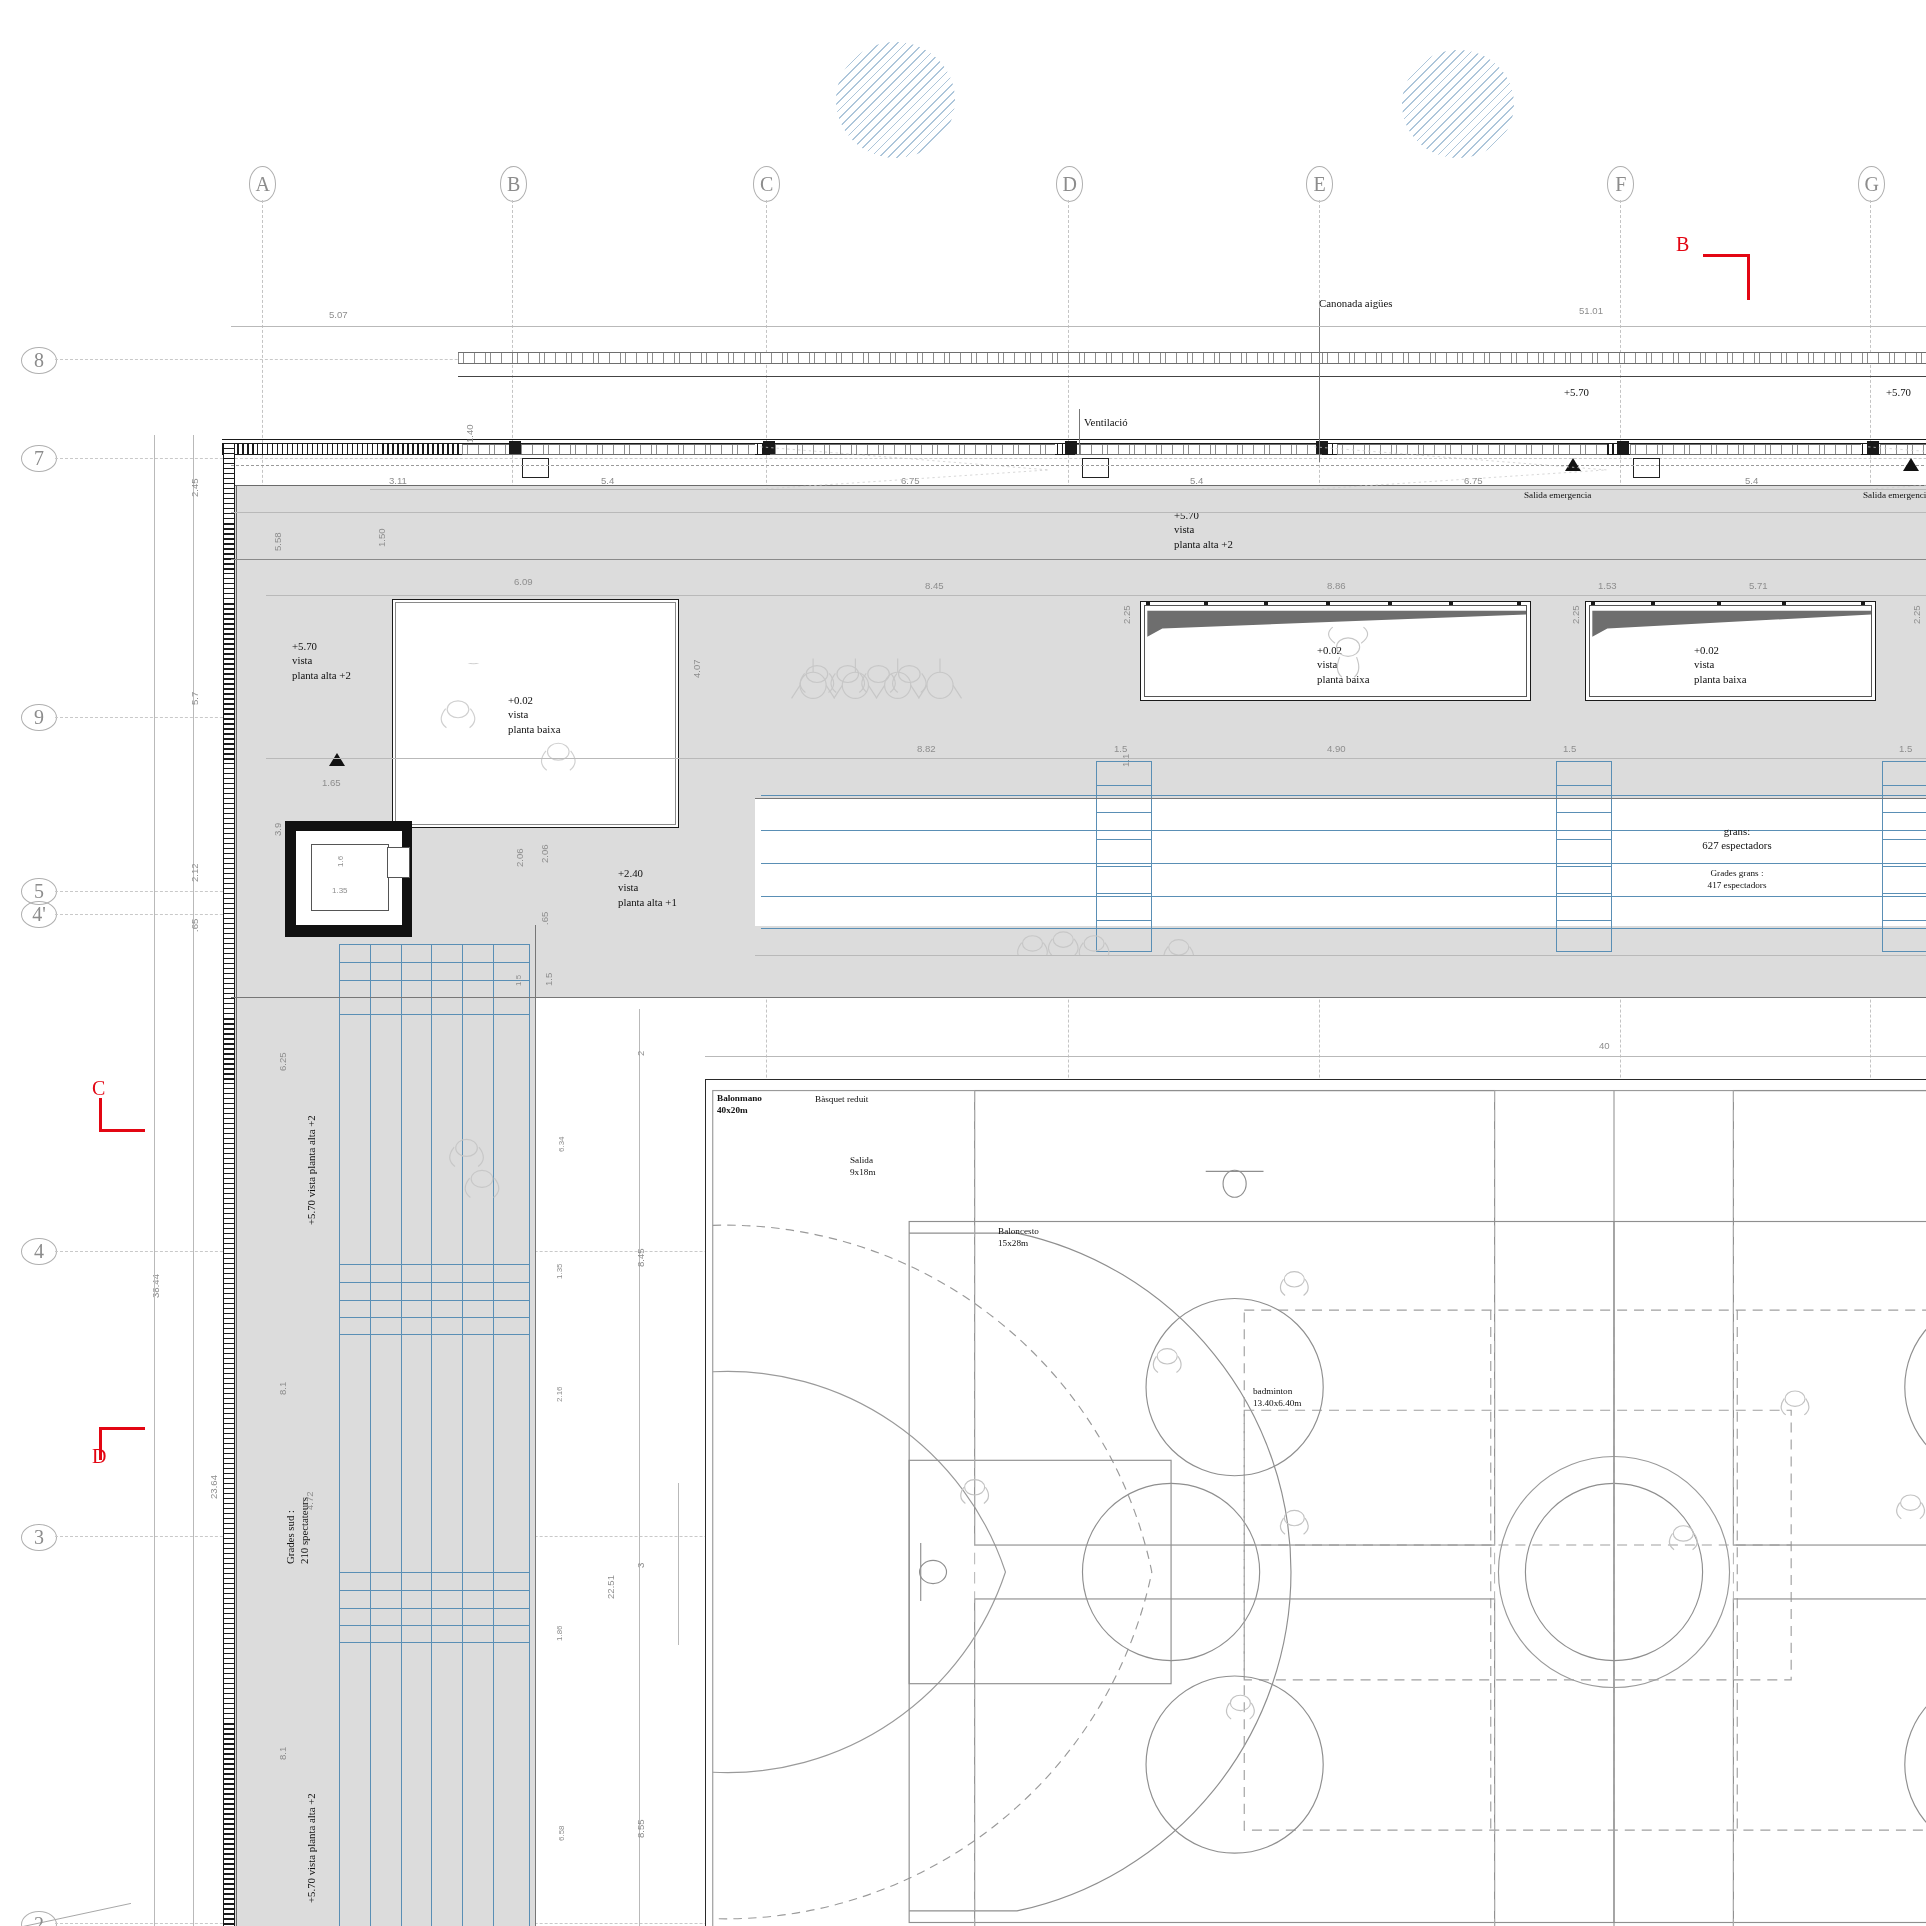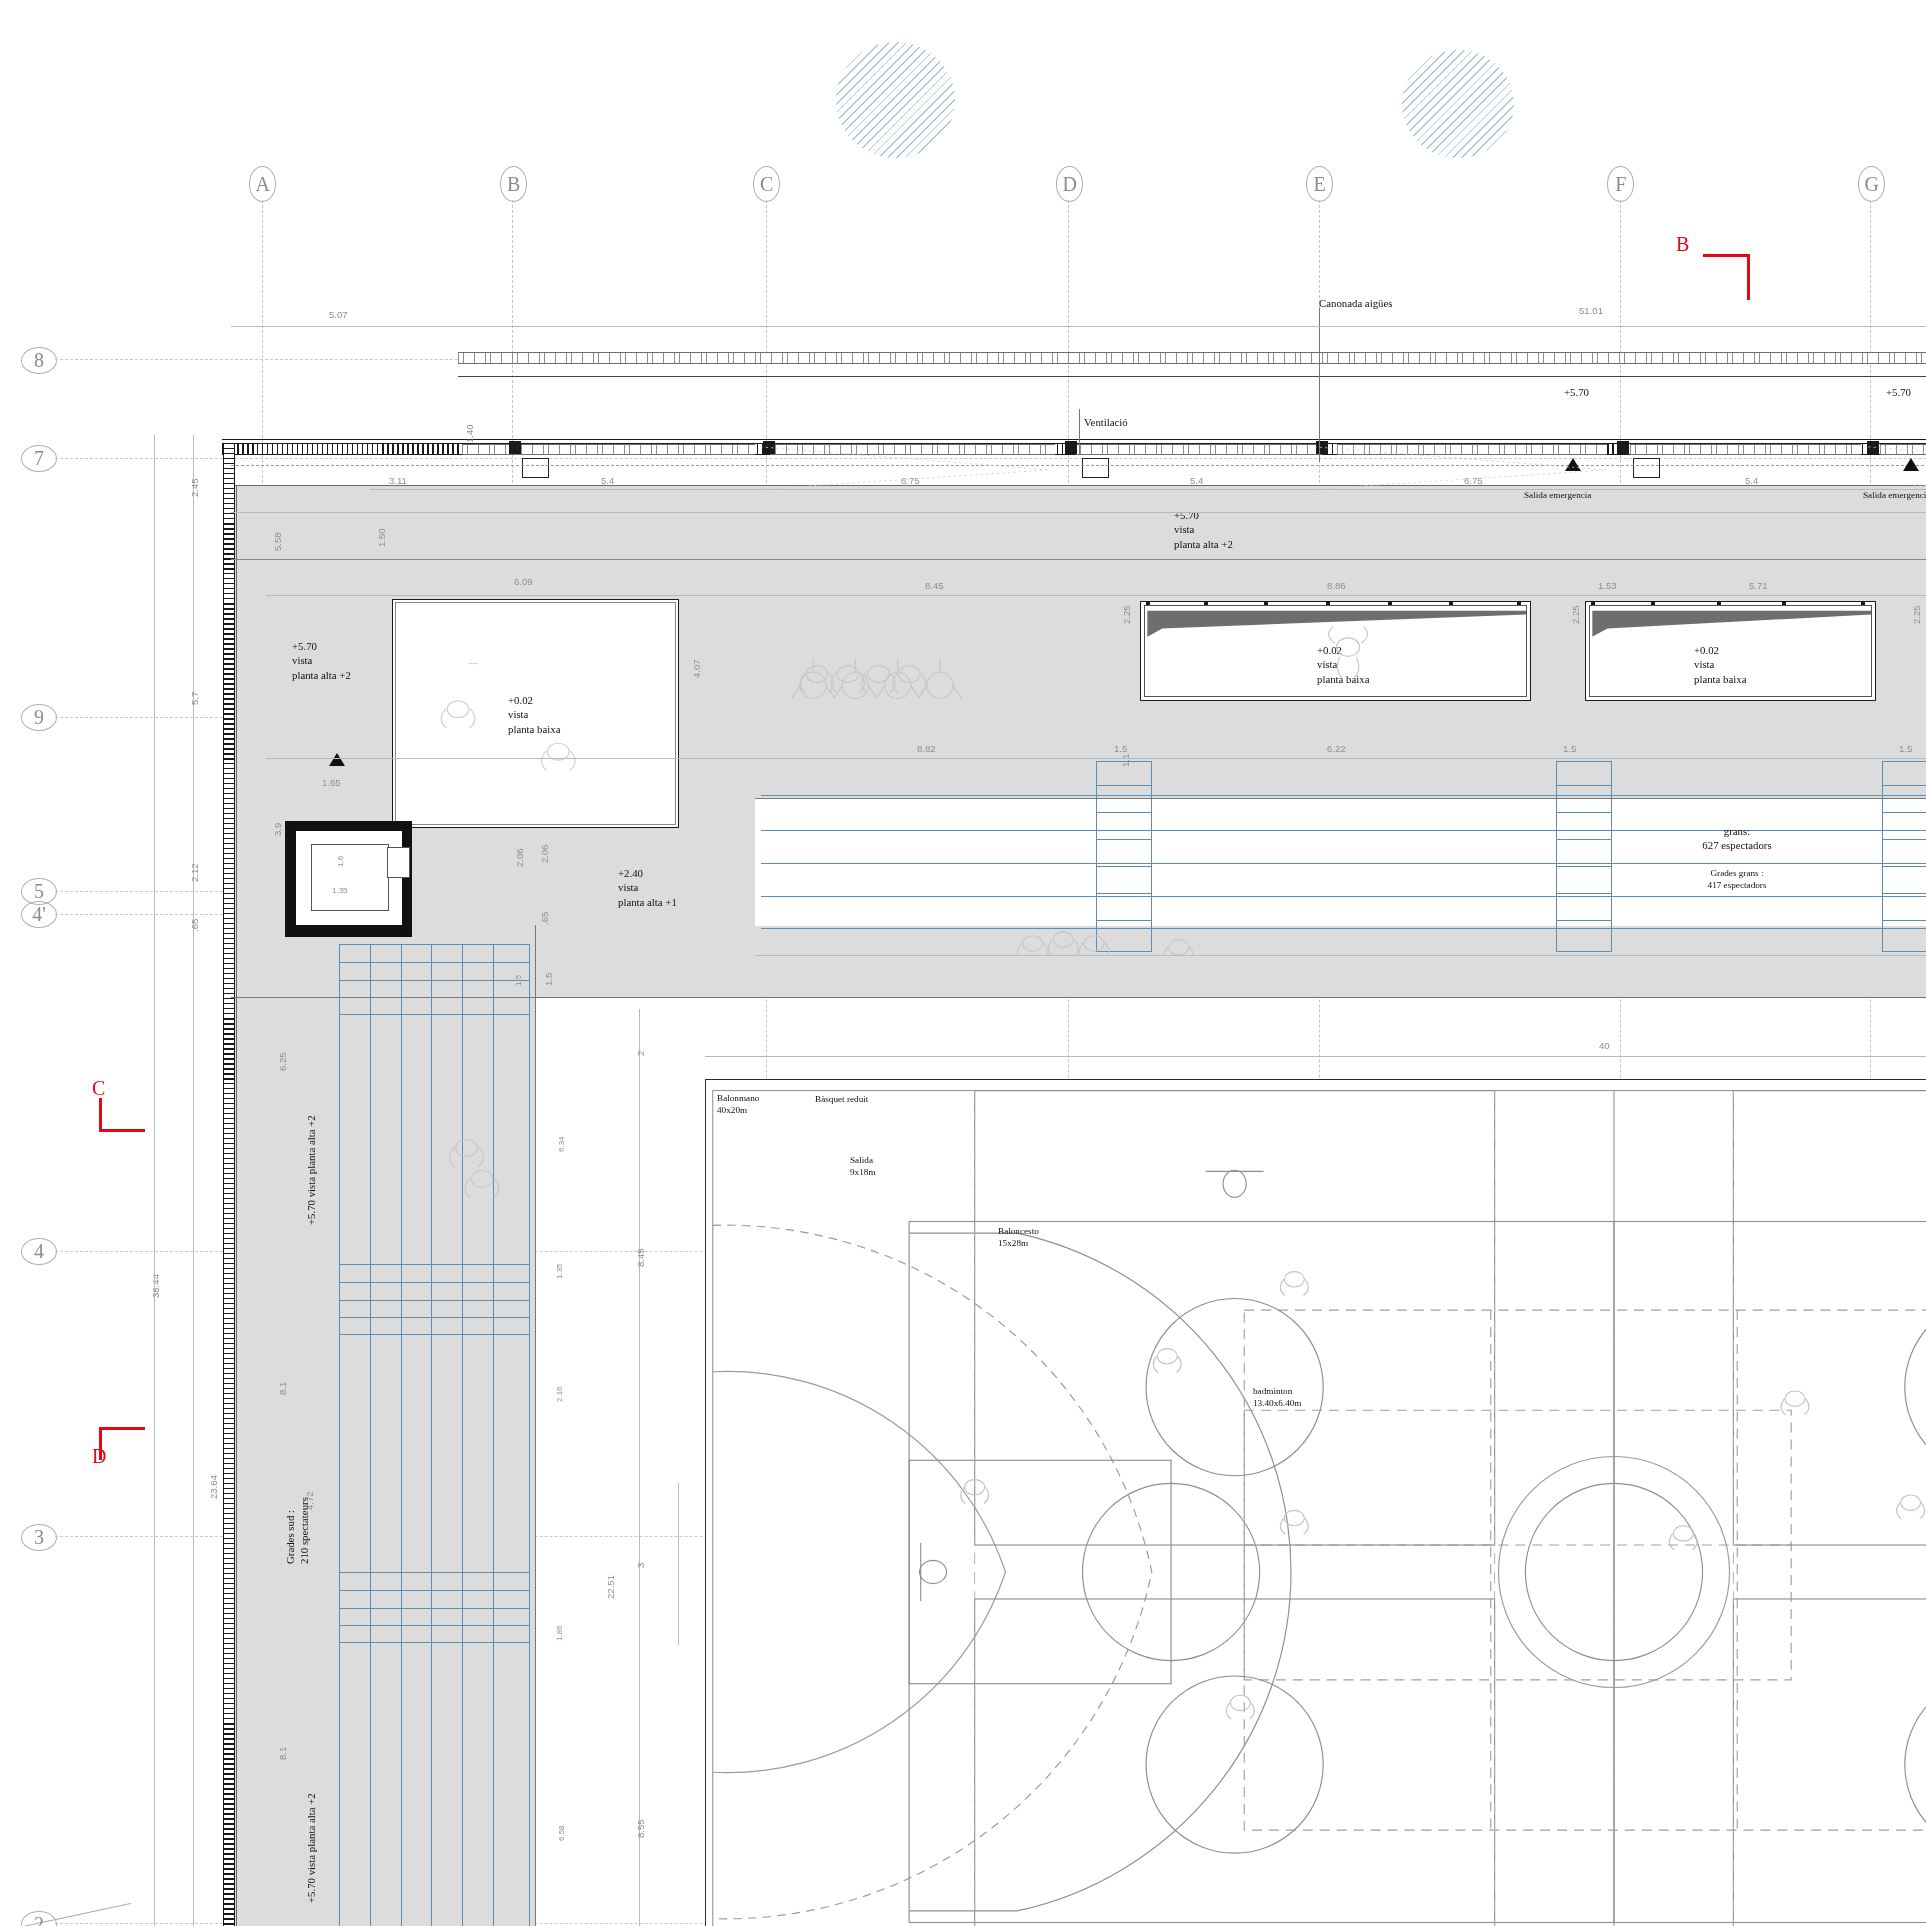--- a/index.html
+++ b/index.html
@@ -395,21 +395,21 @@
         <ellipse cx="3130" cy="1100" rx="26" ry="20"></ellipse>
           <path d="M3102 1100 q-18 26 4 42 M3158 1100 q18 26 -4 42"></path>
         <ellipse cx="3380" cy="560" rx="26" ry="20"></ellipse>
           <path d="M3352 560 q-18 26 4 42 M3408 560 q18 26 -4 42"></path>
         <ellipse cx="3440" cy="1200" rx="26" ry="20"></ellipse>
           <path d="M3412 1200 q-18 26 4 42 M3468 1200 q18 26 -4 42"></path>
       </g>
     </svg>
   </div>
 
-  <div class="note sm" style="left:717px;top:1092px;">
+  <div class="note sm" style="left:717px;top:1092px;font-weight:bold;">
     <span>Balonmano</span><br>
     <span>40x20m</span>
   </div>
   <div class="note sm" style="left:815px;top:1093px;">
     <span>Bàsquet reduit</span>
   </div>
   <div class="note sm" style="left:850px;top:1154px;">
     <span>Salida</span><br>
     <span>9x18m</span>
   </div>
@@ -583,21 +583,21 @@
   <div class="dim" style="left:1551px;top:580px;margin-left:47px;"><span>1.53</span></div>
   <div class="dim" style="left:1749px;top:580px;"><span>5.71</span></div>
 
   <div class="dim v" style="left:1121px;top:624px;"><span>2.25</span></div>
   <div class="dim v" style="left:1570px;top:624px;"><span>2.25</span></div>
   <div class="dim v" style="left:1911px;top:624px;"><span>2.25</span></div>
 
   <div class="hthin" style="left:266px;top:758px;width:2423px;"></div>
   <div class="dim" style="left:917px;top:743px;">8.82</div>
   <div class="dim" style="left:1114px;top:743px;"><span>1.5</span></div>
-  <div class="dim" style="left:1327px;top:743px;"><span>6.22</span></div>
+  <div class="dim" style="left:1327px;top:743px;"><span>4.90</span></div>
   <div class="dim" style="left:1563px;top:743px;"><span>1.5</span></div>
   <div class="dim" style="left:1899px;top:743px;"><span>1.5</span></div>
 
   <div class="dim v" style="left:1120px;top:767px;"><span>1.1</span></div>
 
   <div class="dim" style="left:514px;top:576px;"><span>6.09</span></div>
   <div class="dim v" style="left:691px;top:678px;"><span>4.07</span></div>
   <div class="dim v" style="left:376px;top:547px;"><span>1.50</span></div>
   <div class="dim" style="left:322px;top:777px;"><span>1.65</span></div>
   <div class="dim v" style="left:539px;top:863px;"><span>2.06</span></div>

